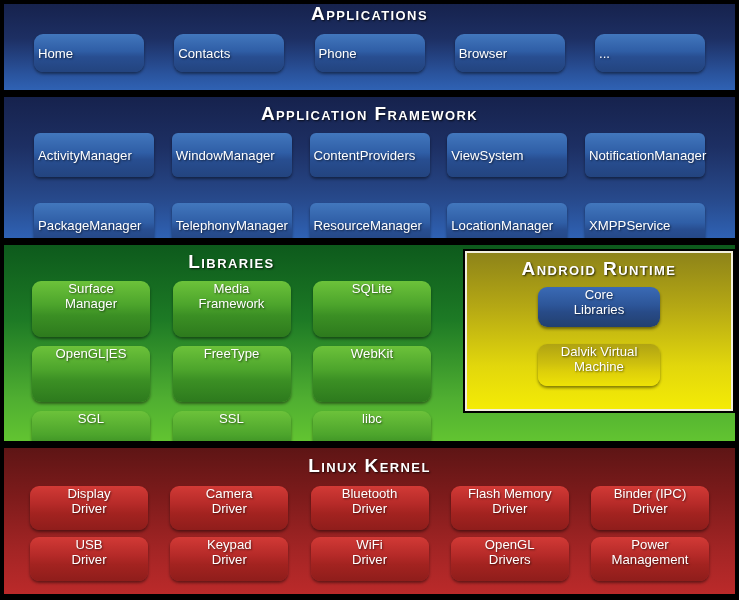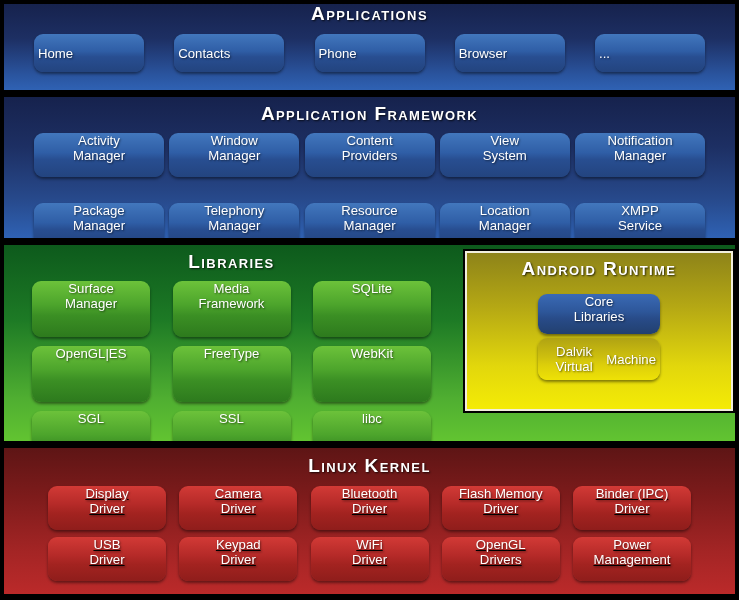--- a/index.html
+++ b/index.html
@@ -82,24 +82,25 @@
   }
 
   
   #framework {
     height: 145px;
     background: linear-gradient(to bottom, #16224d 0%, #1d2f63 35%, #27498b 72%, #2f62b4 100%);
   }
   #framework .layer-title { margin-top: 7px; }
   #framework .row { margin-top: 10px; padding: 0 30px; }
   .node.blue-fw {
-    width: 130px;
+    width: 120px;
     height: 44px;
-    flex-direction: column;
+    flex-direction: row;
     background: linear-gradient(to bottom, #4277bd 0%, #2f5ea6 45%, #284e91 60%, #23447f 100%);
+    border-radius: 6px;
   }
 
   
   #middle {
     height: 200px;
     display: flex;
     gap: 0;
     border: 2px solid #000000;
     box-sizing: border-box;
     background: linear-gradient(to bottom, #0d5a1c 0%, #1d7a25 38%, #4fae31 78%, #62c431 100%);
@@ -130,45 +131,46 @@
     height: 164px;
     box-sizing: border-box;
     border: 2px solid #000000;
     outline: 2px solid #f2efdc;
     outline-offset: -4px;
     background: linear-gradient(to bottom, #8c8219 0%, #b5a814 35%, #e2d70c 72%, #f5ec05 100%);
     overflow: hidden;
   }
   #runtime .layer-title { margin-top: 8px; }
   #runtime .rt-boxes {
-    margin-top: 16px;
+    margin-top: 9px;
     display: flex;
     flex-direction: column;
     align-items: center;
-    gap: 4px;
+    gap: 17px;
   }
   .node.rt-core {
     width: 122px;
     height: 40px;
     flex-direction: column;
     background: linear-gradient(to bottom, #3a6ab5 0%, #2d5699 45%, #284b88 62%, #22406f 100%);
   }
   .node.rt-dalvik {
     width: 122px;
     height: 42px;
+    flex-direction: column;
     background: linear-gradient(to bottom, #b0a313 0%, #cdbf0e 45%, #ddcf0a 65%, #eee206 100%);
   }
 
   
   #kernel {
     height: 150px;
     background: linear-gradient(to bottom, #5e1515 0%, #7d1b1b 33%, #a52525 72%, #bb2a2a 100%);
   }
   #kernel .layer-title { margin-top: 8px; }
-  #kernel .row { margin-top: 11px; padding: 0 44px; text-decoration: underline; }
+  #kernel .row { margin-top: 11px; padding: 0 26px; }
   .node.red {
     width: 118px;
     height: 44px;
     flex-direction: column;
     background: linear-gradient(to bottom, #d23a36 0%, #b52a28 42%, #a32320 62%, #8f1d1b 100%);
   }
 
   .node span { display: block; }
 </style>
 </head>

